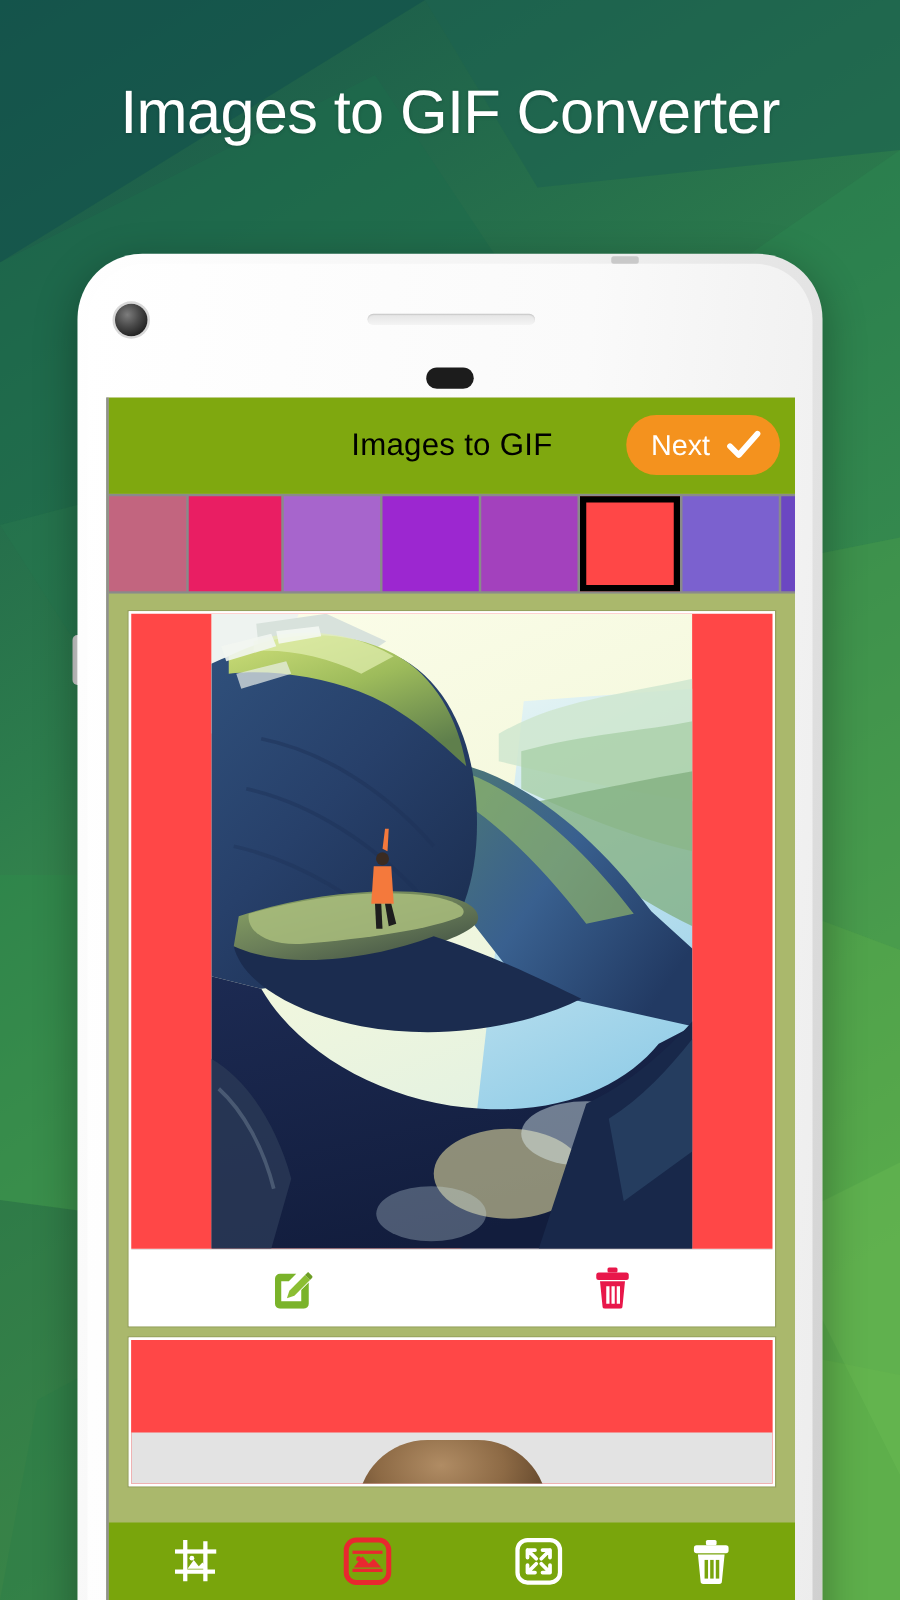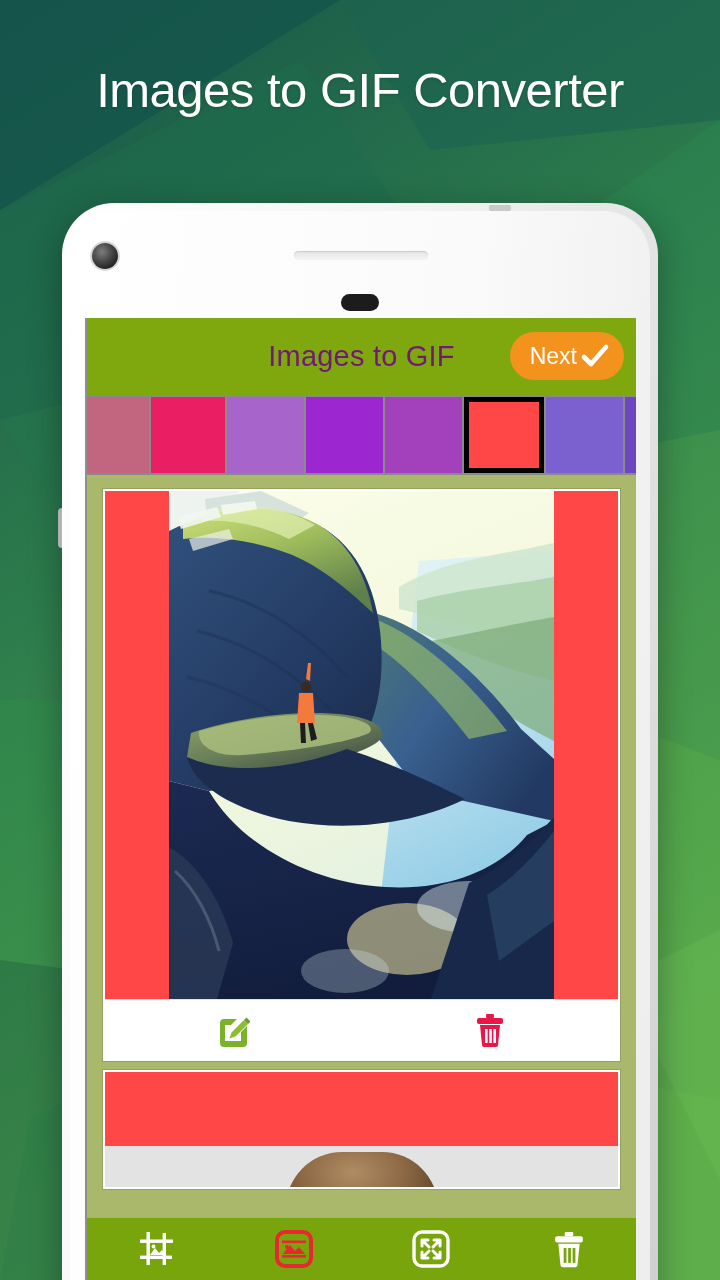--- a/index.html
+++ b/index.html
@@ -87,28 +87,28 @@
   }
 
   
   .appbar {
     position:relative;
     height:77px;
     background:#7fa80f;
     display:flex; align-items:center; justify-content:center;
   }
   .appbar-title {
-    color:#701a75; font-size:29px; letter-spacing:.2px;
+    color:#000000; font-size:25px; letter-spacing:.2px;
   }
   .next-btn {
     position:absolute; right:12px; top:14px;
     height:48px; padding:0 14px 0 20px;
     background:#f4921e;
     border-radius:26px;
-    display:flex; align-items:center; gap:3px;
+    display:flex; align-items:center; gap:12px;
     cursor:pointer;
   }
   .next-label { color:#ffffff; font-size:23px; }
   .check-ico { width:30px; height:30px; display:block; }
 
   
   .palette {
     height:80px;
     background:#8a8a8a;
     display:flex;

